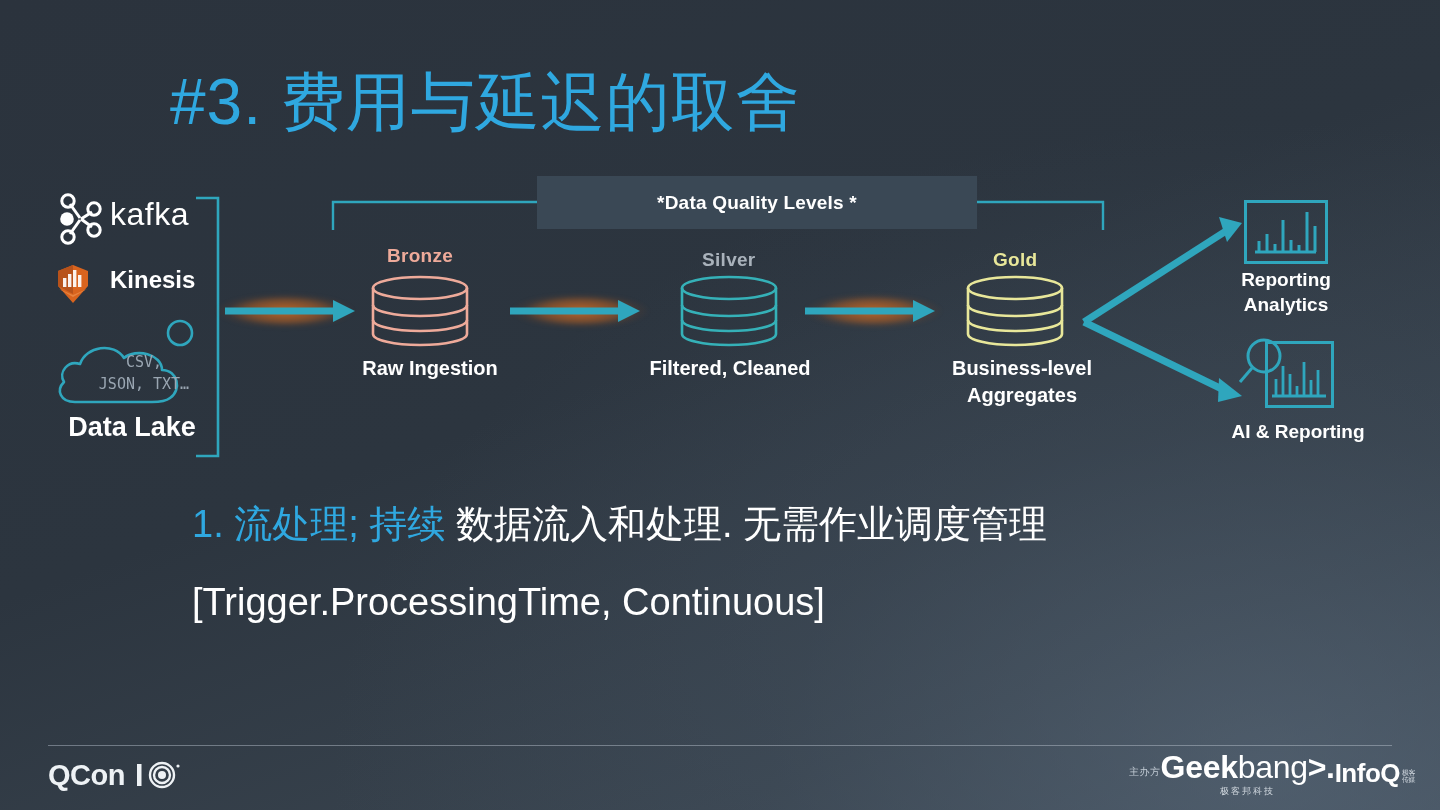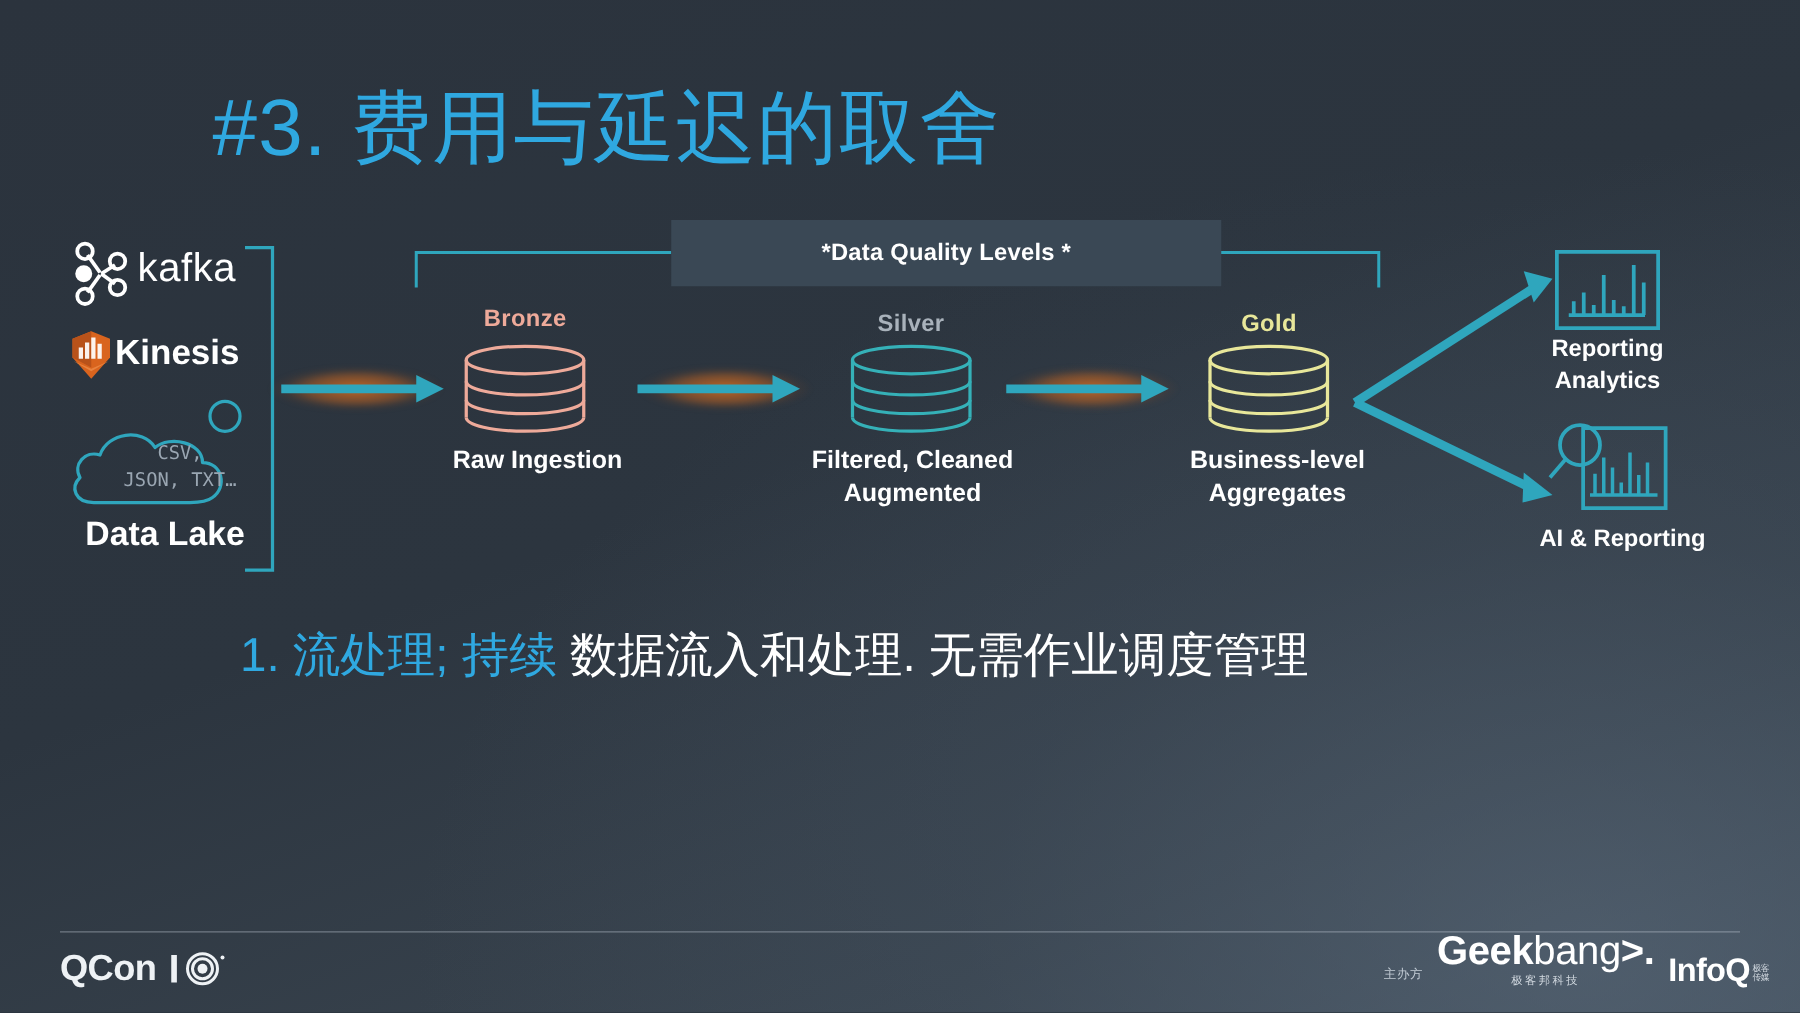--- a/index.html
+++ b/index.html
@@ -34,21 +34,21 @@
   }
 
   
   .kafka-wrap{position:absolute;left:56px;top:192px;width:180px;height:54px;}
   .kafka-text{
     position:absolute;left:54px;top:4px;font-size:32px;color:#ffffff;
     font-weight:400;letter-spacing:.5px;
   }
   .kinesis-wrap{position:absolute;left:56px;top:264px;width:190px;height:46px;}
   .kinesis-text{
-    position:absolute;left:36px;top:2px;font-size:28px;color:#ffffff;font-weight:bold;text-align:center;
+    position:absolute;left:54px;top:2px;font-size:24px;color:#ffffff;font-weight:bold;text-align:center;
   }
   .cloud-wrap{position:absolute;left:52px;top:318px;width:180px;height:92px;}
   .cloud-text{
     position:absolute;left:26px;top:34px;width:132px;text-align:center;
     color:#9aa6b2;font-size:15px;line-height:1.45;
     font-family:"DejaVu Sans Mono","Liberation Mono",monospace;
   }
   .datalake-text{
     position:absolute;left:52px;top:412px;width:160px;text-align:center;
     font-size:27px;font-weight:bold;color:#ffffff;
@@ -98,21 +98,21 @@
   }
   .qcon{
     position:absolute;left:48px;top:758px;height:34px;
     display:flex;align-items:center;gap:10px;
   }
   .qcon-word{
     font-size:29px;font-weight:bold;color:#eef2f5;letter-spacing:-0.5px;
   }
   .footer-right{
     position:absolute;right:40px;top:757px;height:34px;
-    display:flex;align-items:flex-end;gap:11px;
+    display:flex;align-items:center;
   }
   .zhubanfang{
     font-size:10px;color:#c3ccd5;letter-spacing:.5px;margin-bottom:5px;
   }
   .geekbang{position:relative;display:flex;flex-direction:column;align-items:center;}
   .geekbang-main{
     font-size:32px;color:#ffffff;font-weight:bold;letter-spacing:-0.3px;line-height:1;
   }
   .geekbang-main .thin{font-weight:400;}
   .geekbang-sub{
@@ -230,21 +230,20 @@
         <ellipse cx="50" cy="13" rx="47" ry="11"></ellipse>
         <path d="M3 13 L3 59"></path>
           <path d="M97 13 L97 59"></path>
         <path d="M3 59 A47 11 0 0 0 97 59"></path>
         <path d="M3 30 A47 11 0 0 0 97 30"></path>
         <path d="M3 45 A47 11 0 0 0 97 45"></path>
       </g>
     </svg>
     <div class="stage-desc" style="position:absolute;left:619px;top:355px;width:222px;">
       <div>Filtered, Cleaned</div>
-      <div>Augmented</div>
     </div>
 
     <div class="arrow" style="left:793px;top:287px;width:160px;">
       <div class="glow"></div>
       <svg width="160" height="48" viewBox="0 0 160 48">
         <line x1="12" y1="24" x2="124" y2="24" stroke="#2fa6bd" stroke-width="7"></line>
         <path d="M120 13 L142 24 L120 35 Z" fill="#2fa6bd"></path>
       </svg>
     </div>
 
@@ -309,20 +308,21 @@
     </svg>
     <div class="stage-desc" style="position:absolute;left:1208px;top:419px;width:180px;font-size:19px;">
       <div>AI &amp; Reporting</div>
     </div>
 
   </div>
 
   <div class="para1">
     <span class="hl">1. 流处理; 持续</span><span> 数据流入和处理. 无需作业调度管理</span>
   </div>
+  <div class="para2">[Trigger.ProcessingTime, Continuous]</div>
 
   <div class="footer-rule"></div>
 
   <div class="qcon">
     <span class="qcon-word">QCon</span>
     <svg width="48" height="30" viewBox="0 0 48 30">
       <rect x="2" y="4" width="4.5" height="22" fill="#eef2f5"></rect>
       <circle cx="27" cy="15" r="12" fill="none" stroke="#eef2f5" stroke-width="2.4"></circle>
       <circle cx="27" cy="15" r="8" fill="none" stroke="#eef2f5" stroke-width="2.4"></circle>
       <circle cx="27" cy="15" r="4" fill="#eef2f5"></circle>

